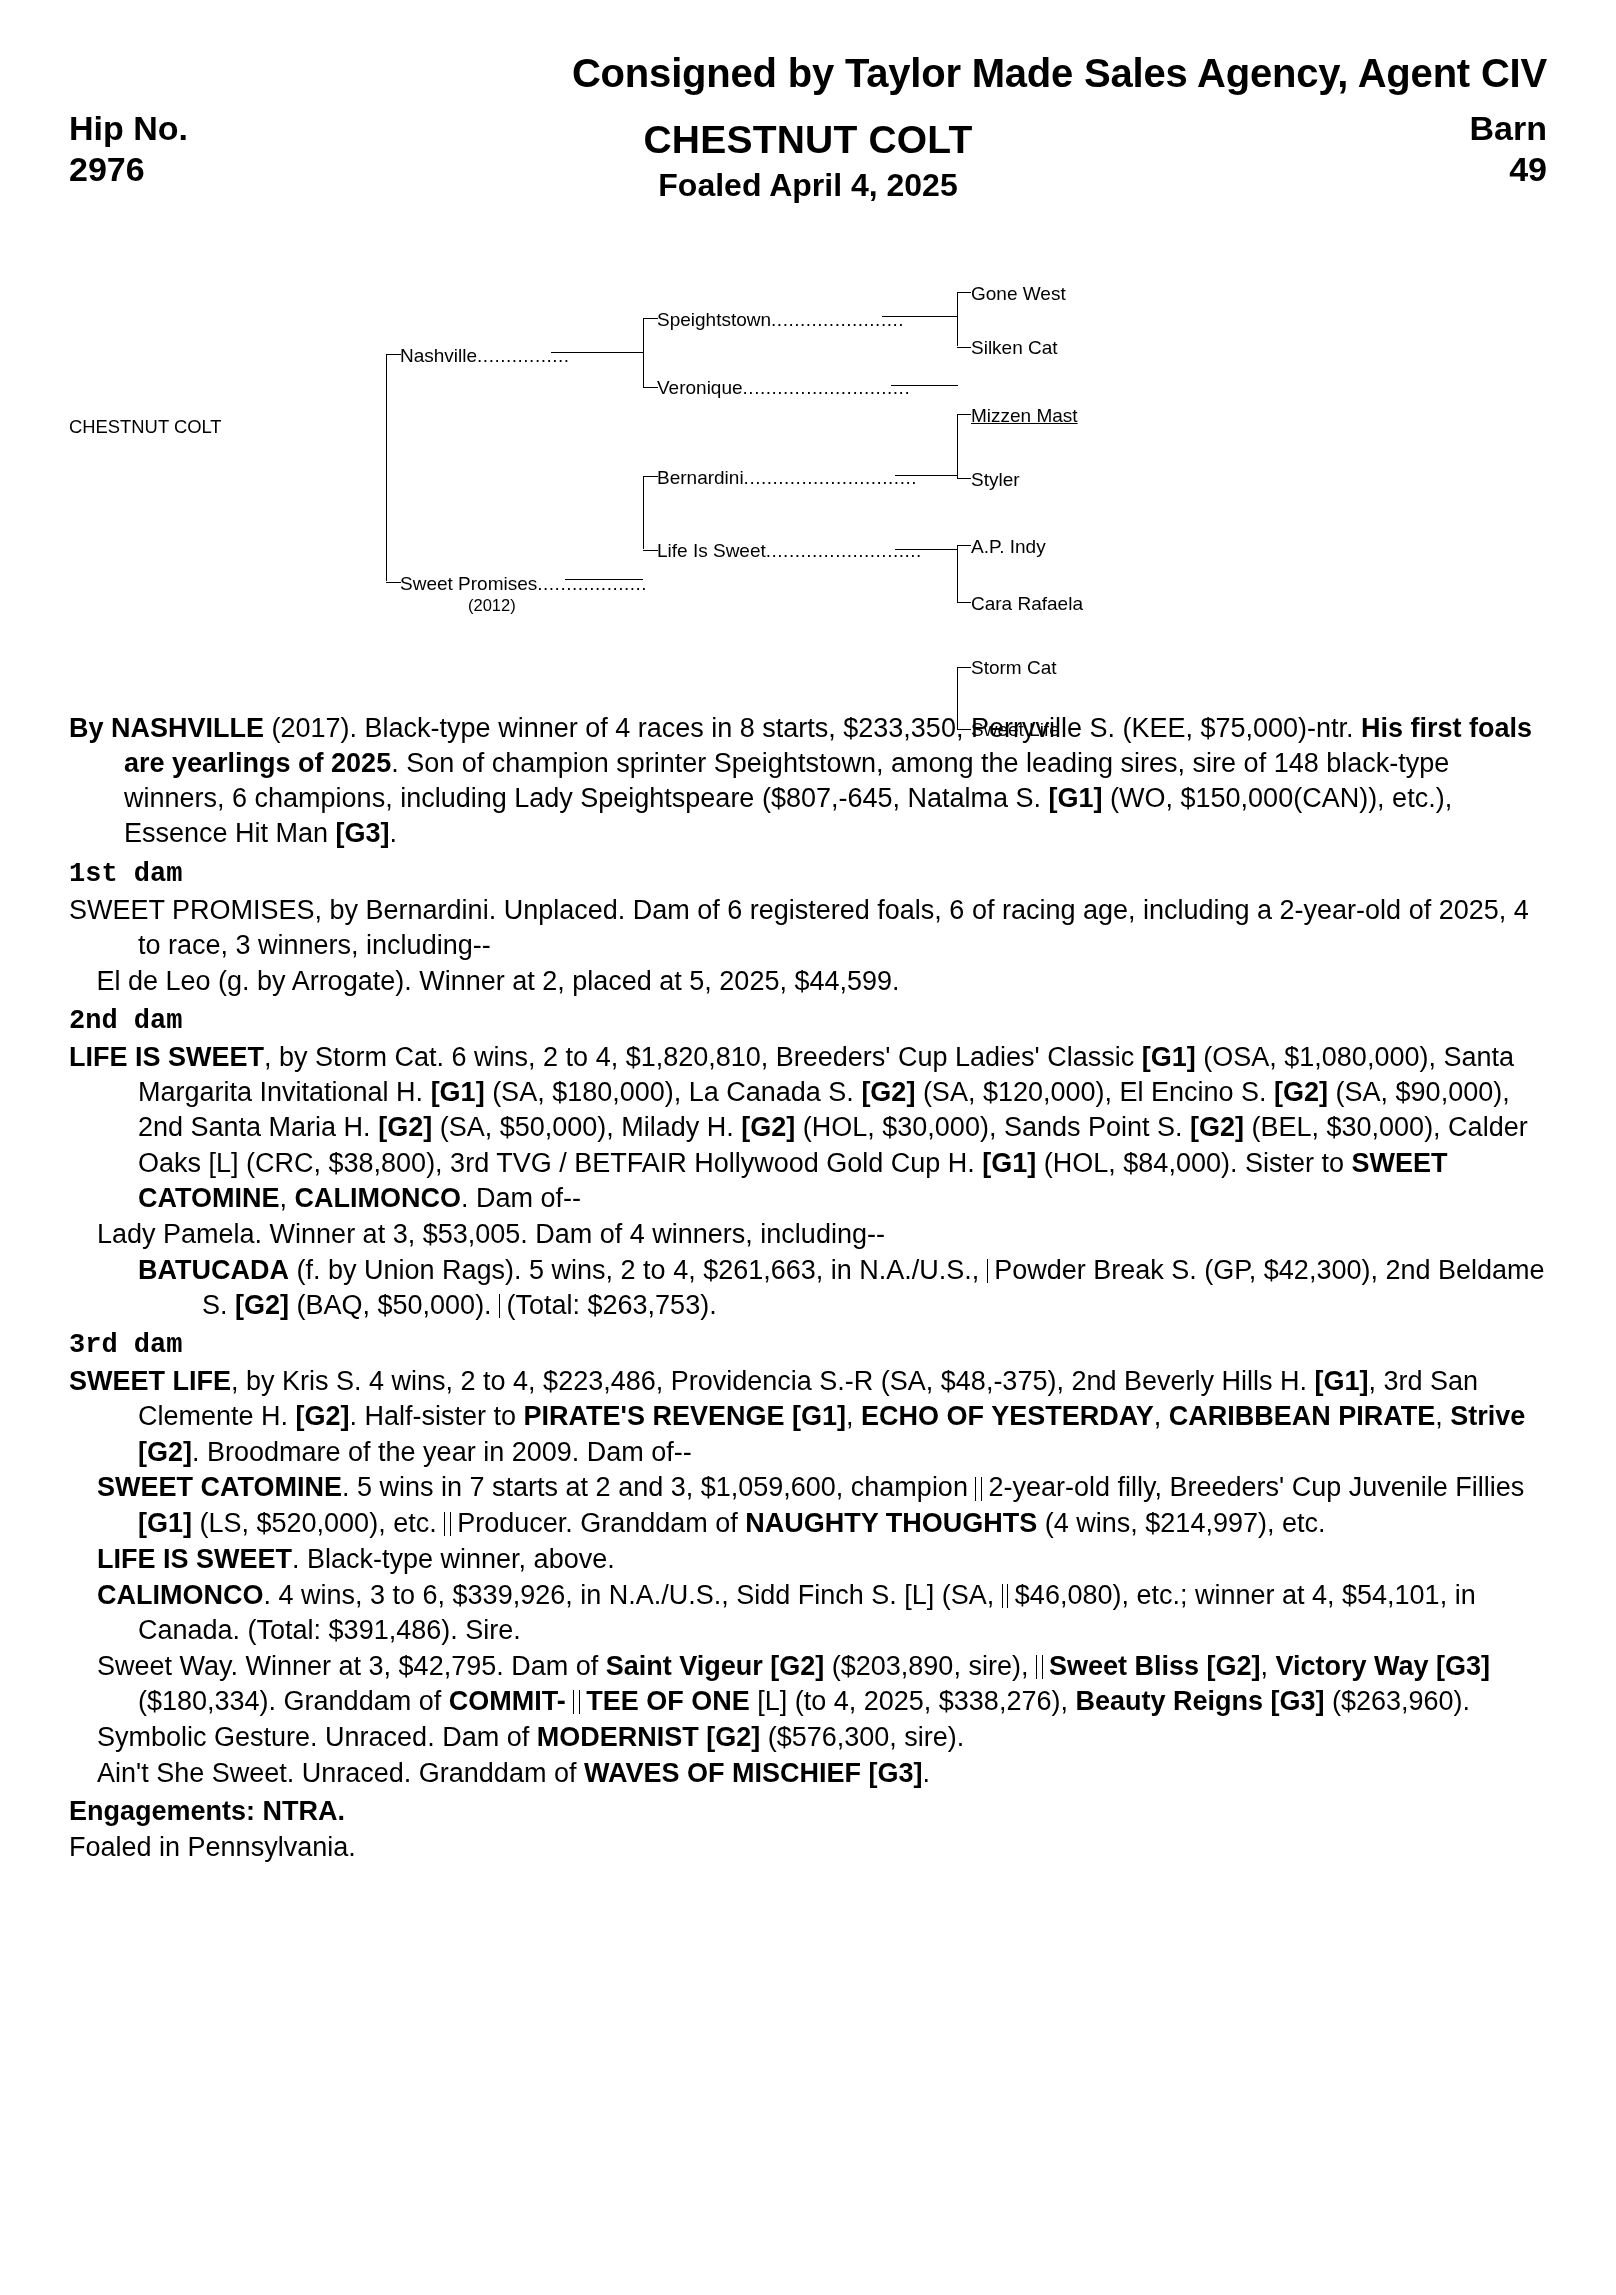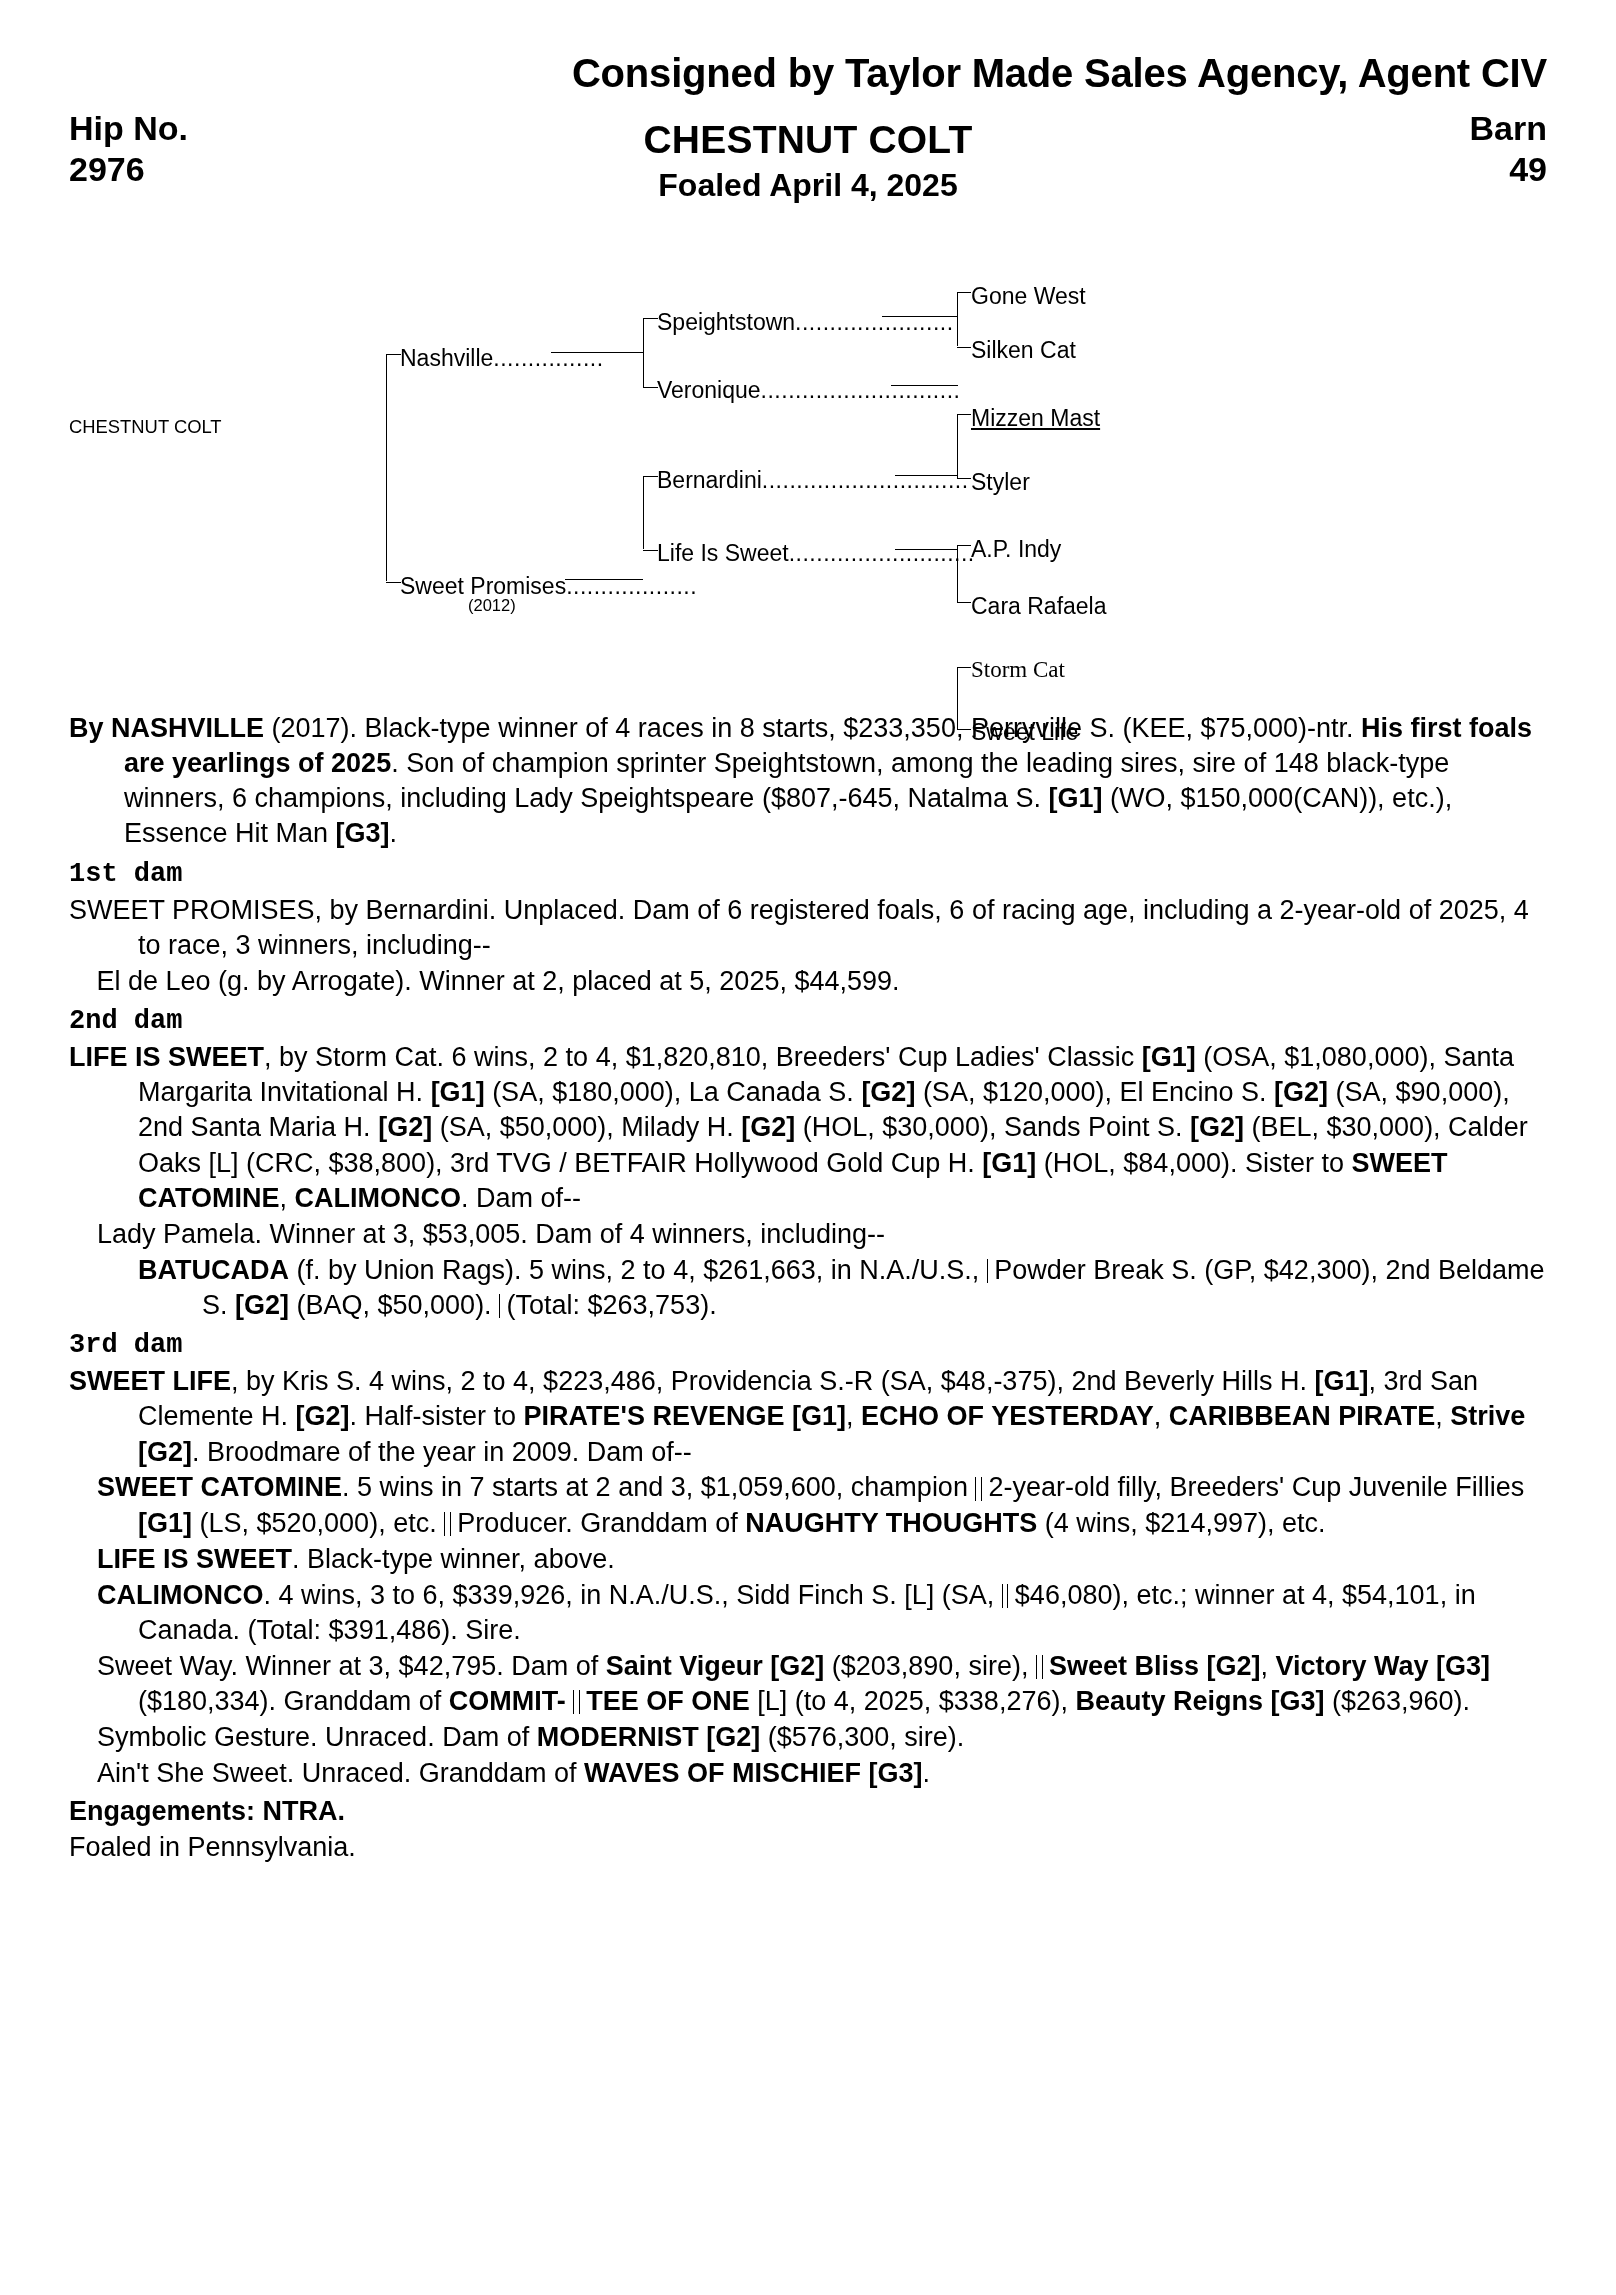--- a/index.html
+++ b/index.html
@@ -65,21 +65,21 @@
   }
 
   
   .pedigree {
     position: relative;
     height: 487px;
     margin-top: 15.6px;
   }
   .ped-name {
     position: absolute;
-    font-size: 23px;
+    font-size: 19px;
     white-space: nowrap;
   }
   .ped-dots {
     letter-spacing: 0.5px;
   }
   .ped-sub {
     position: absolute;
     font-size: 16.5px;
   }
   .vline {
@@ -180,21 +180,21 @@
     <div class="ped-name" style="left:588px; top:321px;">
       <span>Life Is Sweet</span><span class="ped-dots">...........................</span>
     </div>
 
     <div class="ped-name" style="left:902px; top:64px;">Gone West</div>
     <div class="ped-name" style="left:902px; top:118px;">Silken Cat</div>
     <div class="ped-name" style="left:902px; top:186px;text-decoration:underline;">Mizzen Mast</div>
     <div class="ped-name" style="left:902px; top:250px;">Styler</div>
     <div class="ped-name" style="left:902px; top:317px;">A.P. Indy</div>
     <div class="ped-name" style="left:902px; top:374px;">Cara Rafaela</div>
-    <div class="ped-name" style="left:902px; top:438px;font-family:Liberation Serif, serif;">Storm Cat</div>
+    <div class="ped-name" style="left:902px; top:438px;">Storm Cat</div>
     <div class="ped-name" style="left:902px; top:500px;">Sweet Life</div>
 
     <div class="vline" style="left:317px; top:135px; height:227px;"></div>
     <div class="hline" style="left:317px; top:135px; width:14.7px;"></div>
     <div class="hline" style="left:317px; top:363px; width:14.7px;"></div>
 
     <div class="vline" style="left:574px; top:99px; height:69px;"></div>
     <div class="hline" style="left:574px; top:99px; width:14.7px;"></div>
     <div class="hline" style="left:574px; top:168px; width:14.7px;"></div>
     <div class="hline" style="left:482px; top:133px; width:92px;"></div>

